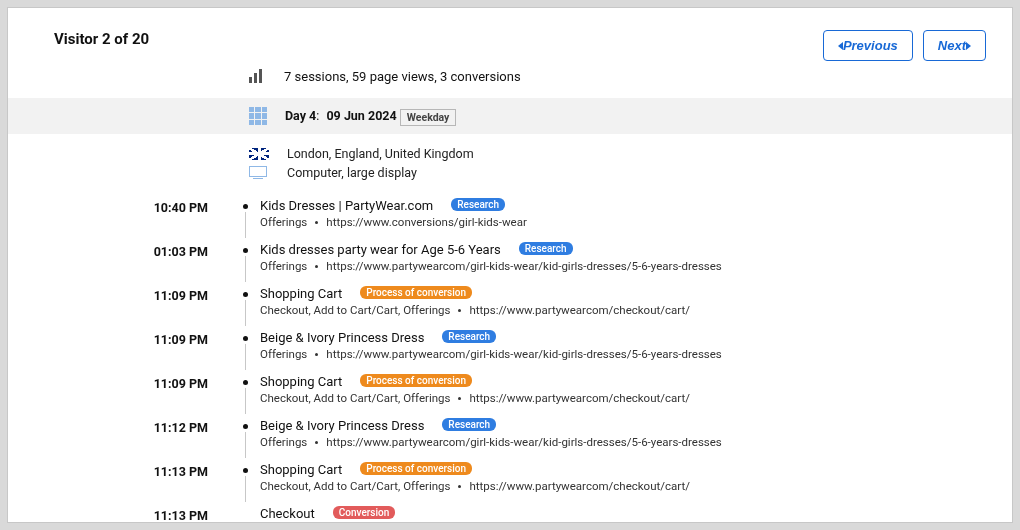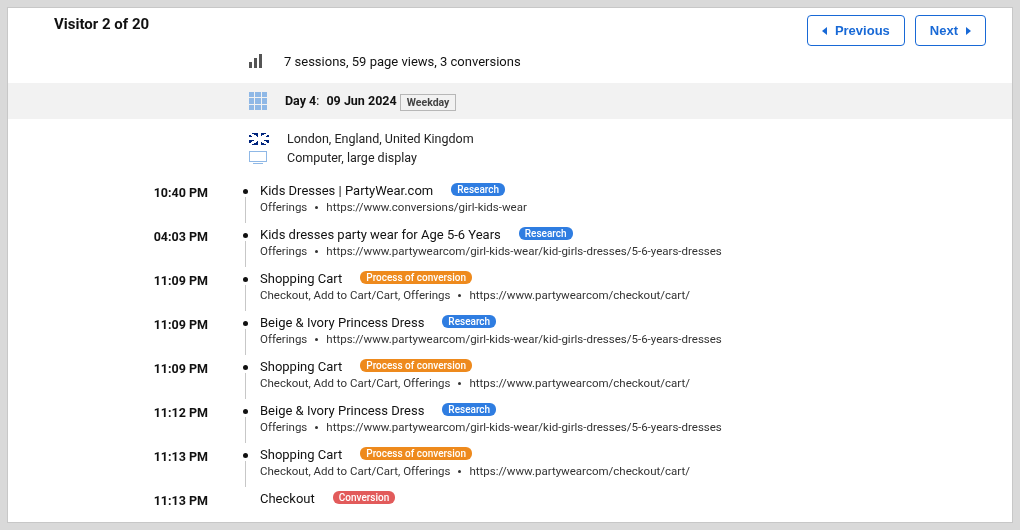--- a/index.html
+++ b/index.html
@@ -13,40 +13,41 @@
     border: 1px solid #c7c7c7;
     width: 1006px;
     height: 516px;
     overflow: hidden;
     position: relative;
   }
   .header {
     display: flex;
     justify-content: space-between;
     align-items: flex-start;
-    padding: 7px 26px 0 46px;
+    padding: 22px 26px 0 46px;
   }
   .title {
     font-size: 15px;
     font-weight: 700;
     color: #111;
   }
   .nav-buttons { display: flex; gap: 10px; }
   .btn {
     border: 1px solid #1869d6;
     background: #fff;
     color: #1869d6;
     font-size: 13px;
     font-weight: 600;
     padding: 7px 14px;
     border-radius: 4px;
     display: inline-flex;
     align-items: center;
-    gap: 8px;
+    gap: 0;
     cursor: pointer;
+    font-style: italic;
   }
   .btn .tri-left {
     width: 0; height: 0;
     border-top: 4px solid transparent;
     border-bottom: 4px solid transparent;
     border-right: 5px solid #1869d6;
   }
   .btn .tri-right {
     width: 0; height: 0;
     border-top: 4px solid transparent;
@@ -273,21 +274,21 @@
             <span class="badge research">Research</span>
           </div>
           <div class="sub-line">
             <span>Offerings</span>
             <span class="dot-sep"></span>
             <span>https://www.conversions/girl-kids-wear</span>
           </div>
         </div>
       </div>
       <div class="event-row">
-        <div class="time">04:03 PM</div>
+        <div class="time">01:03 PM</div>
         <div class="marker">
           <div class="dot"></div>
           <div class="line"></div>
         </div>
         <div class="content">
           <div class="title-line">
             <span>Kids dresses party wear for Age 5-6 Years</span>
             <span class="badge research">Research</span>
           </div>
           <div class="sub-line">

